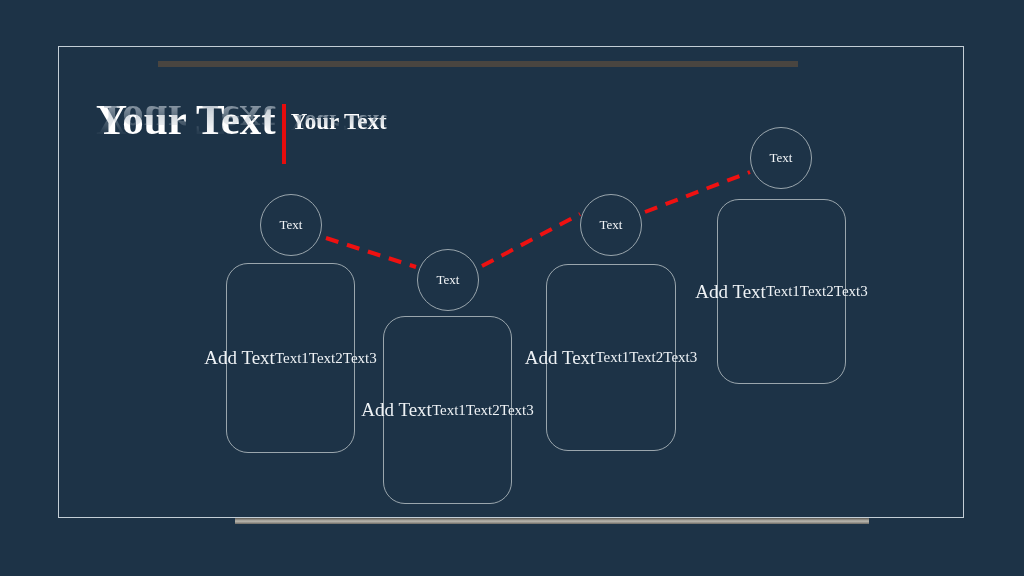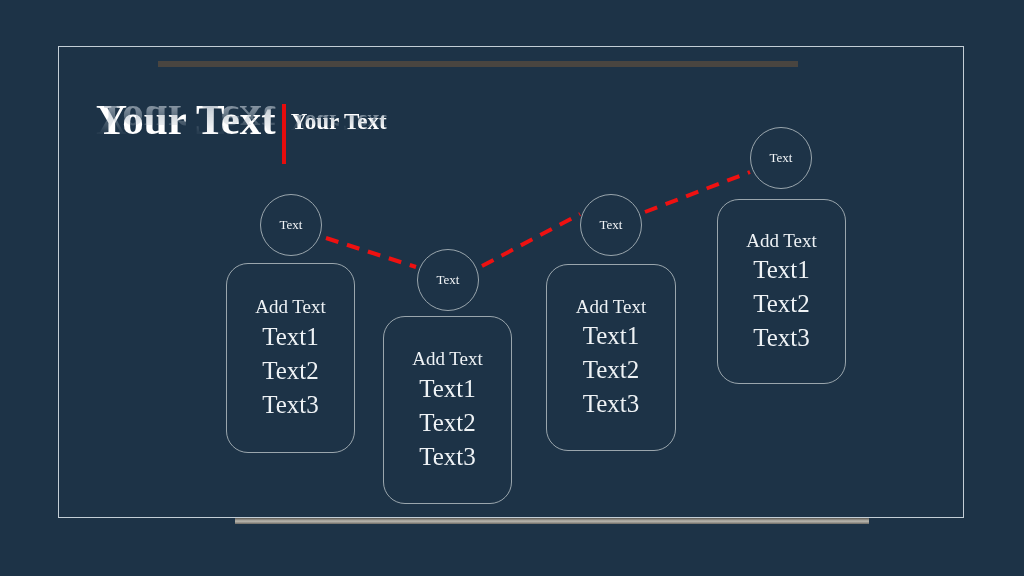--- a/index.html
+++ b/index.html
@@ -140,33 +140,33 @@
     color: #f2f5f7;
     font-size: 13px;
     background: transparent;
   }
   .node-card {
     position: absolute;
     border: 1px solid #9aa6ad;
     border-radius: 22px;
     box-sizing: border-box;
     display: flex;
-    flex-direction: column;
+    flex-direction: row;
     align-items: center;
     justify-content: center;
     color: #eef2f5;
     background: transparent;
   }
   .card-heading {
     font-size: 19px;
     line-height: 1.36;
     white-space: nowrap;
   }
   .card-line {
-    font-size: 25px;
+    font-size: 15px;
     line-height: 1.36;
     white-space: nowrap;
   }
 </style>
 </head>
 <body>
 
 <div id="slide">
 
   <div id="frame"></div>

